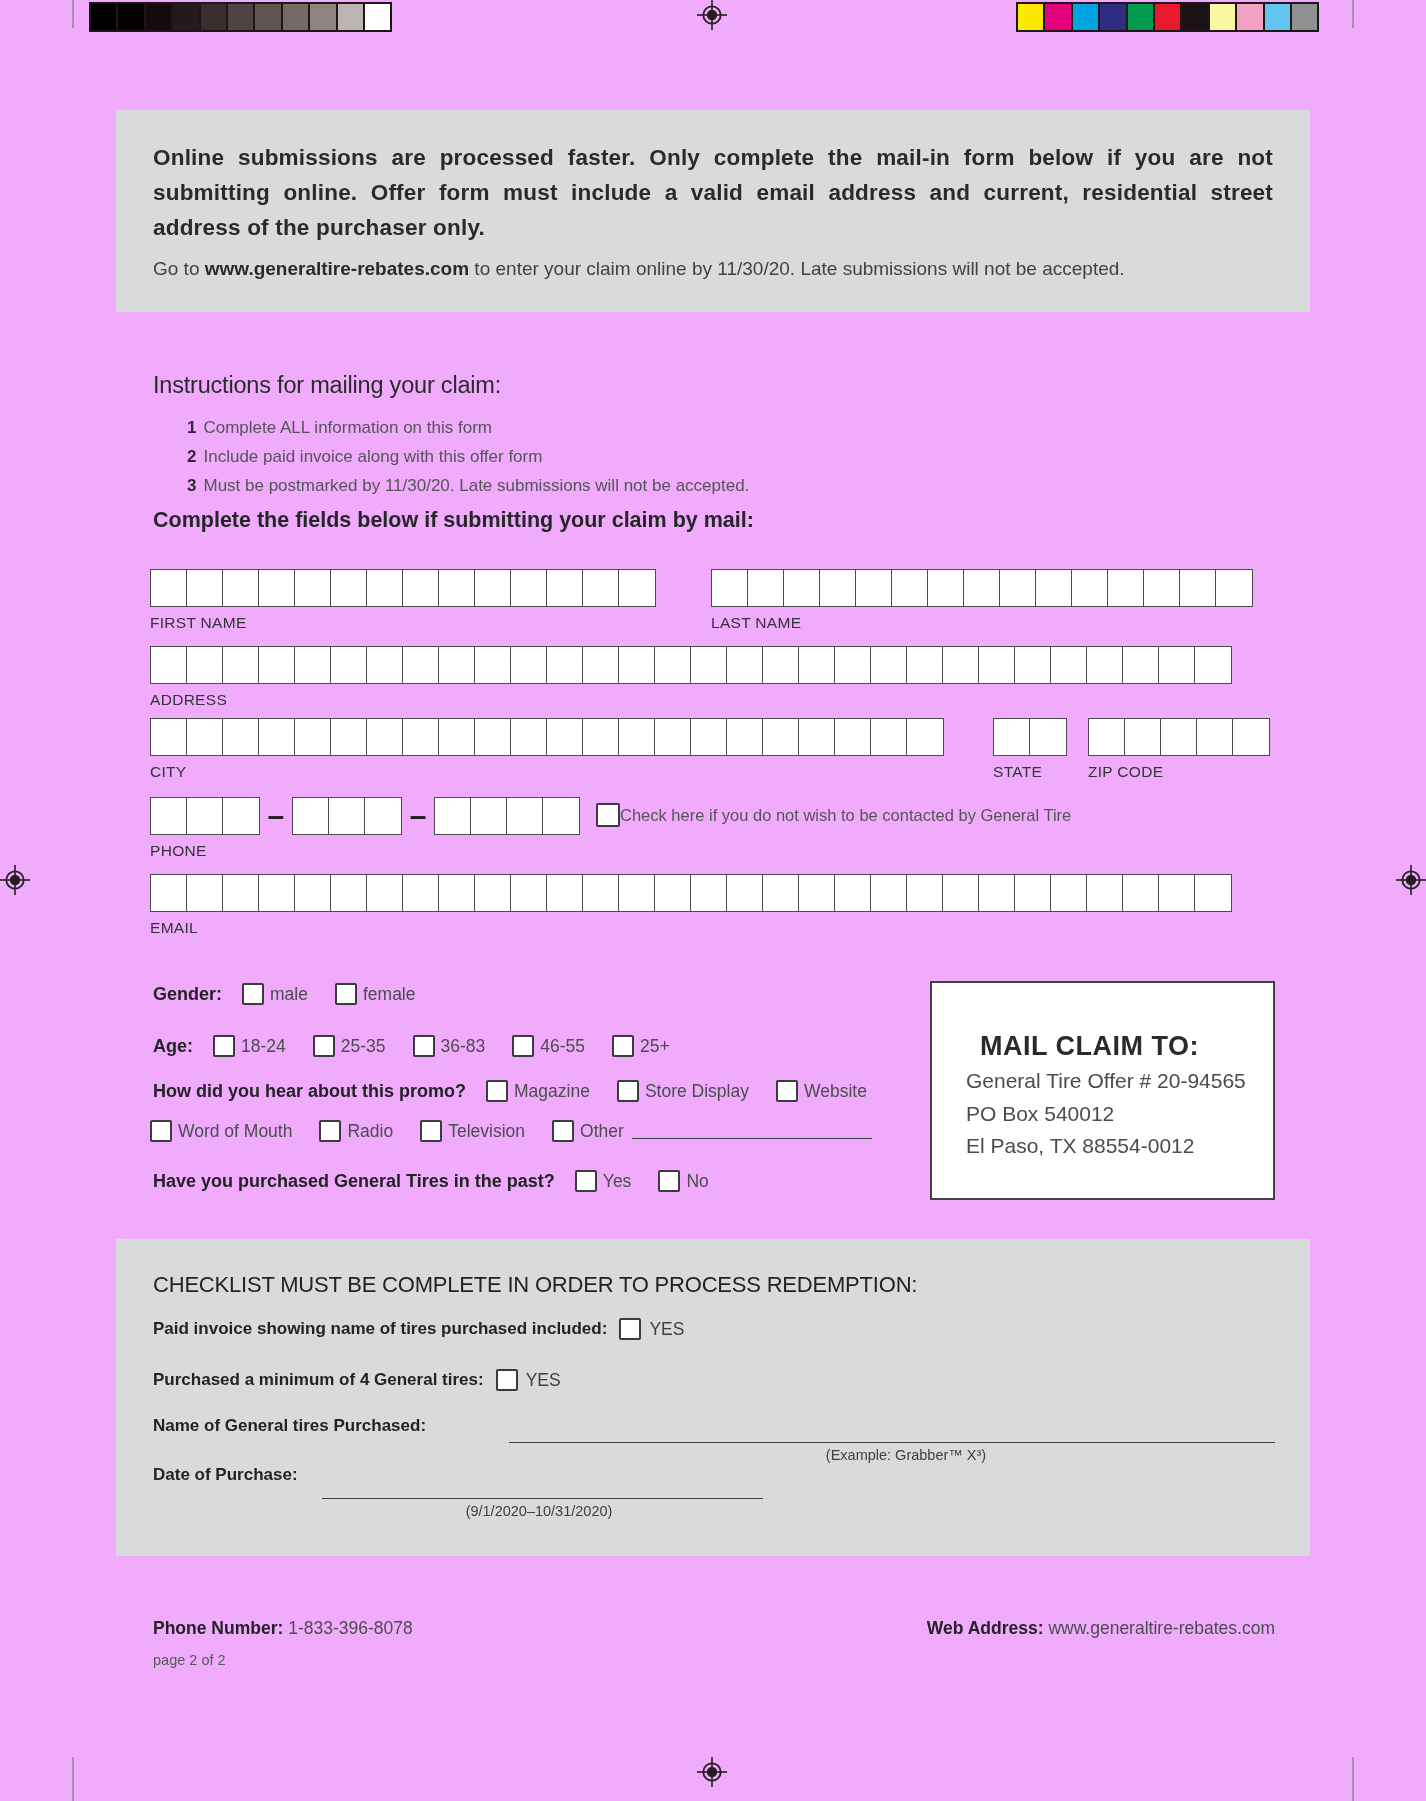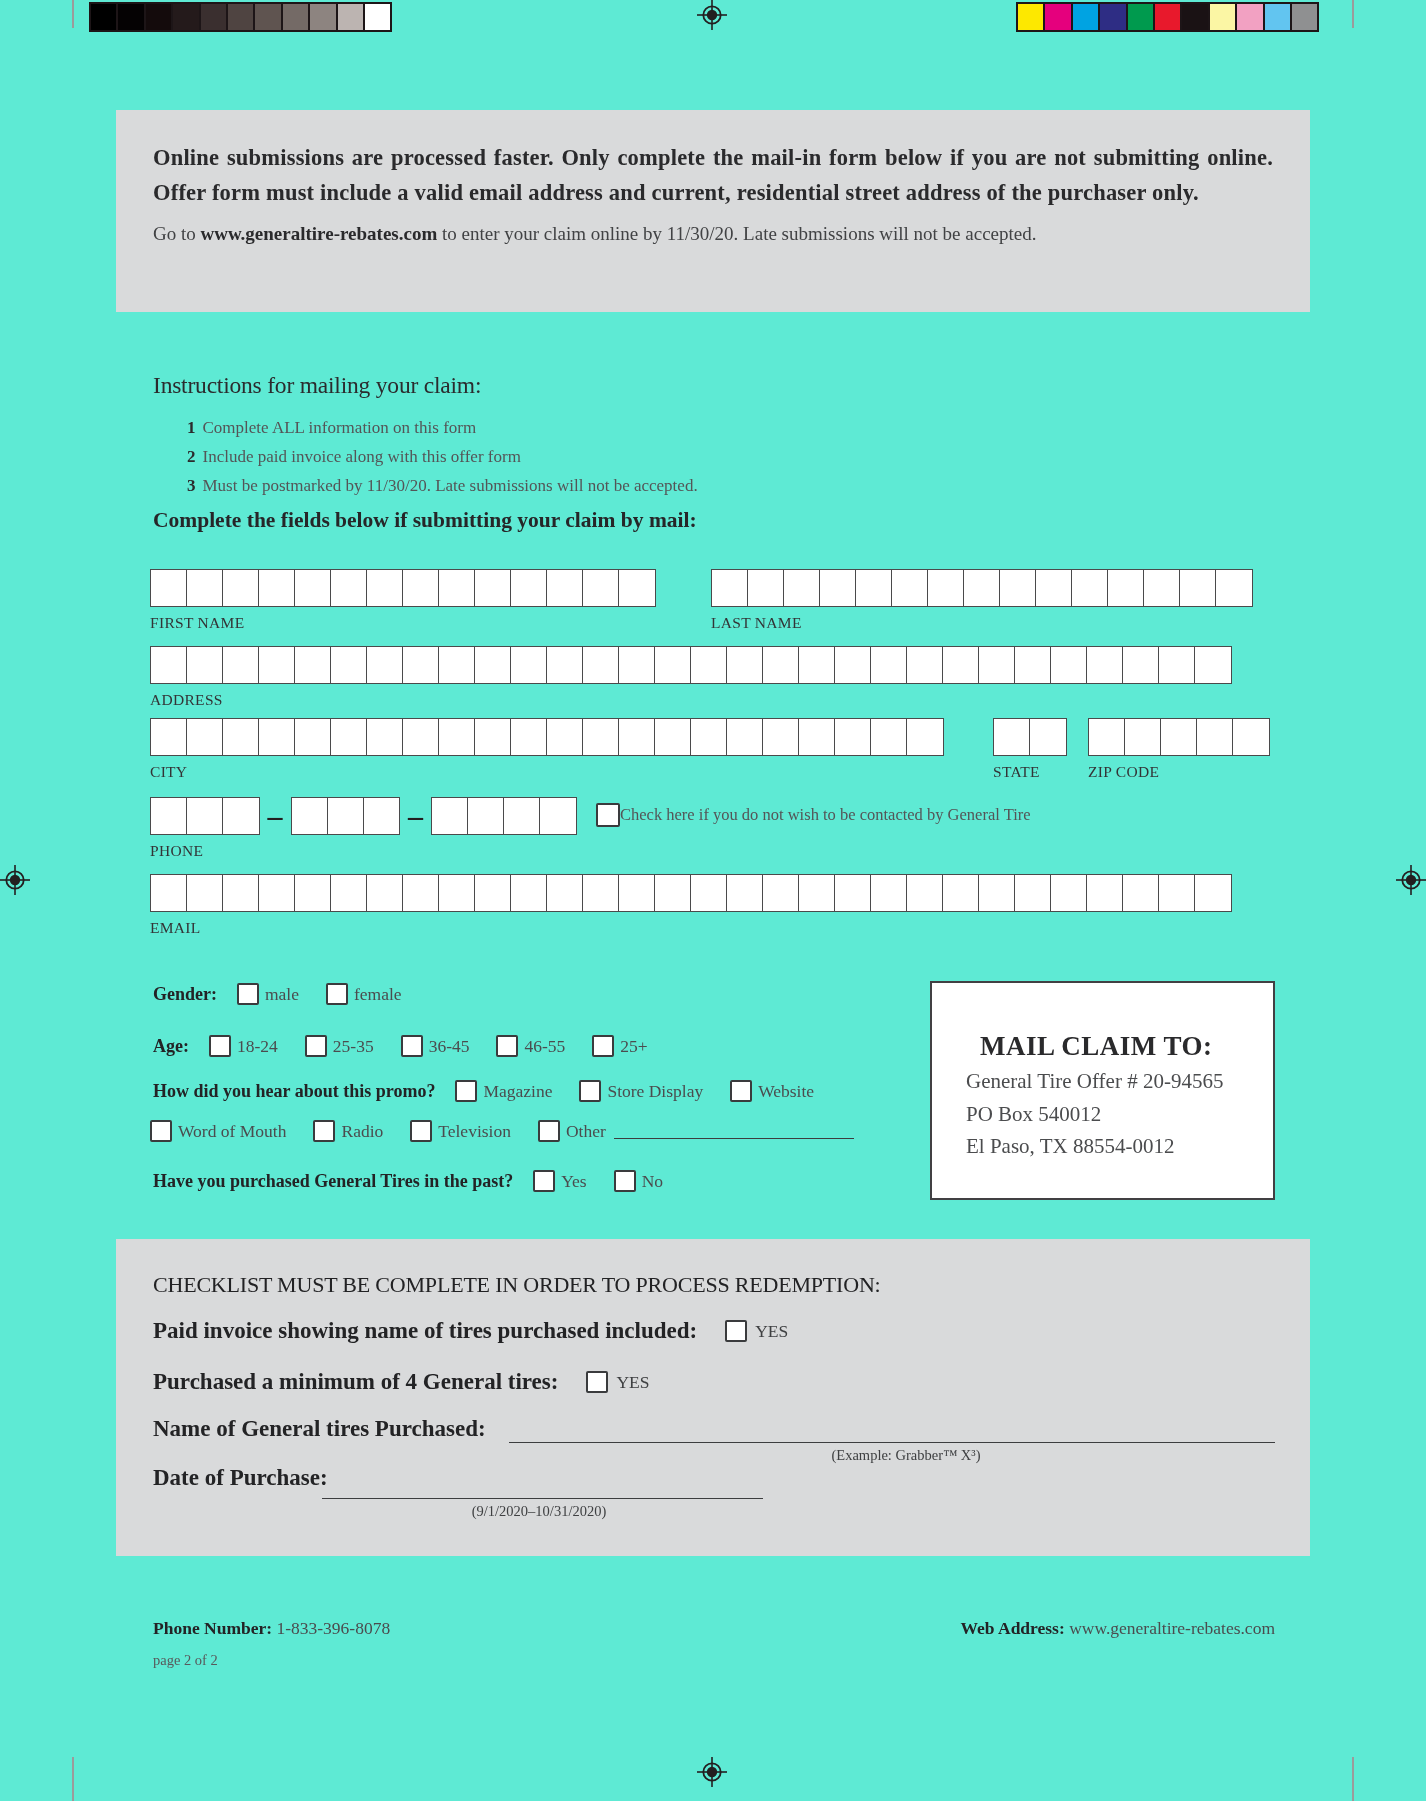--- a/index.html
+++ b/index.html
@@ -1,17 +1,17 @@
 <!DOCTYPE html>
 <html><head>
 <meta charset="utf-8">
 <style>
   html,body{margin:0;padding:0;background:#fff;}
-  .page{position:relative;width:1426px;height:1801px;background:#5eead4;
-        font-family:Liberation Serif, serif;color:#231f20;overflow:hidden;}
+  .page{position:relative;width:1426px;height:1801px;background:#f0abfc;
+        font-family:Liberation Sans, sans-serif;color:#231f20;overflow:hidden;}
 
   
   .crop-line{position:absolute;width:2px;background:#9b9b9b;}
   .crop-tl{left:72px;top:0;height:28px;}
   .crop-tr{left:1352px;top:0;height:28px;}
   .crop-bl{left:72px;top:1757px;height:44px;}
   .crop-br{left:1352px;top:1757px;height:44px;}
   .swatch-bar{position:absolute;display:flex;}
   .gray-bar{left:89px;top:2px;}
   .colour-bar{left:1016px;top:2px;}
@@ -84,21 +84,21 @@
   .mailto-title{position:absolute;left:34px;top:34px;margin:14px;font-size:27px;font-weight:bold;
                 color:#2a2a2c;letter-spacing:.5px;}
   .mailto-lines{position:absolute;left:34px;top:82px;font-size:21px;line-height:32.5px;color:#4b4c4e;}
 
   
   .checklist{position:absolute;left:116px;top:1239px;width:1194px;height:317px;
              background:#d9dadb;}
   .cl-heading{position:absolute;left:37px;top:33px;margin:0;font-size:22px;font-weight:normal;
               color:#222224;letter-spacing:-.2px;}
   .cl-item{position:absolute;display:flex;align-items:center;}
-  .cl-item .cl-label{font-weight:bold;font-size:23px;color:#232325;margin-right:28px;white-space:nowrap;}
+  .cl-item .cl-label{font-weight:bold;font-size:17px;color:#232325;margin-right:12px;white-space:nowrap;}
   .cl-item .cb{width:22px;height:22px;}
   .cl-yes{margin-left:8px;font-size:17.5px;color:#3f4042;}
   .cl-item1{left:37px;top:79px;}
   .cl-item2{left:37px;top:130px;}
   .cl-item3{left:37px;top:177px;}
   .cl-item4{left:37px;top:226px;}
   .cl-line1{position:absolute;left:393px;top:162px;width:766px;height:41px;
             border-bottom:1.5px solid #3c3d3f;}
   .cl-line2{position:absolute;left:206px;top:211px;width:441px;height:48px;
             border-bottom:1.5px solid #3c3d3f;}
@@ -391,21 +391,21 @@
         <div class="opt">
           <div class="cb"></div>
           <span class="opt-label">18-24</span>
         </div>
         <div class="opt">
           <div class="cb"></div>
           <span class="opt-label">25-35</span>
         </div>
         <div class="opt">
           <div class="cb"></div>
-          <span class="opt-label">36-45</span>
+          <span class="opt-label">36-83</span>
         </div>
         <div class="opt">
           <div class="cb"></div>
           <span class="opt-label">46-55</span>
         </div>
         <div class="opt">
           <div class="cb"></div>
           <span class="opt-label">25+</span>
         </div>
       </div>

